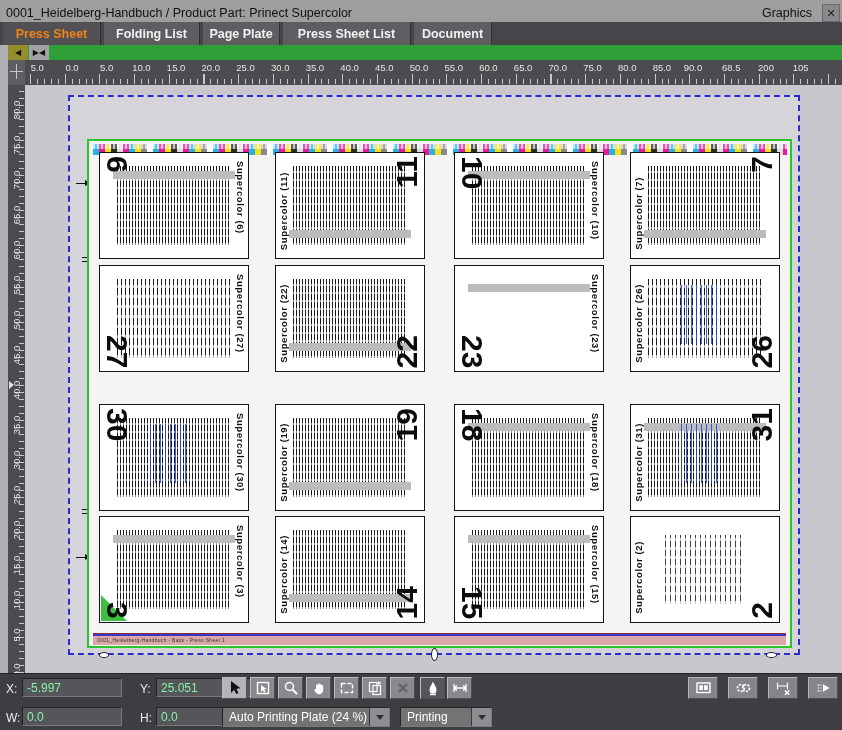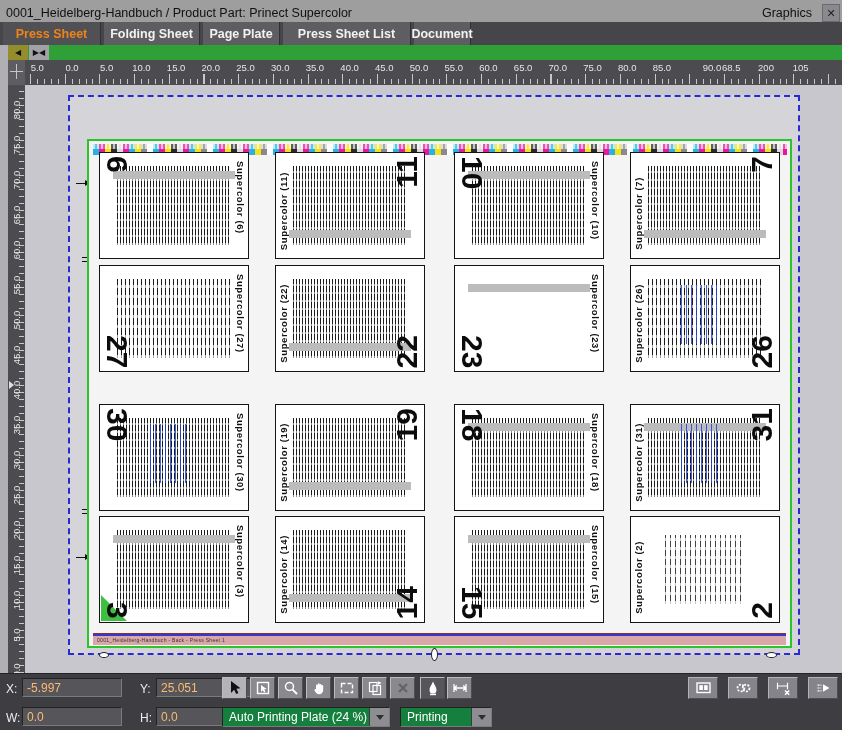--- a/index.html
+++ b/index.html
@@ -15,21 +15,21 @@
   .titlebar .context{font-size:12.5px;color:#111;margin-right:10px;}
   .close-btn{width:18px;height:18px;margin-right:2px;background:#8a8a8e;border:1px solid #6a6a6e;
     color:#222;font-size:11px;line-height:16px;text-align:center;cursor:default;}
 
   
   .tabbar{position:absolute;left:0;top:22px;width:842px;height:23px;background:#46464a;
     display:flex;align-items:stretch;padding-left:3px;gap:3px;}
   .tab{height:23px;display:flex;align-items:center;justify-content:center;
     background:#5e5e62;color:#f2f2f2;font-size:12.5px;font-weight:bold;border-right:1px solid #303034;}
   .tab.active{background:#515155;color:#ef8318;}
-  .tab.w0{width:98px;}.tab.w1{width:96px;}.tab.w2{width:77px;}.tab.w3{width:128px;}.tab.w4{width:57px;}
+  .tab.w0{width:98px;}.tab.w1{width:96px;}.tab.w2{width:77px;}.tab.w3{width:128px;}.tab.w4{width:78px;}
 
   
   .greenbar{position:absolute;left:8px;top:45px;width:834px;height:15px;background:#2f9f37;
     display:flex;align-items:center;}
   .nav-btn{height:15px;border:none;padding:0 3px;font-size:8px;line-height:15px;color:#111;cursor:default;}
   .nav-btn.olive{background:#938d2b;width:20px;}
   .nav-btn.grayb{background:#a2a2a6;width:20px;margin-left:1px;}
   .nav-text{color:#fff;font-size:12.5px;margin-left:8px;white-space:nowrap;}
 
   
@@ -112,34 +112,34 @@
      border-top:3px solid transparent;border-bottom:3px solid transparent;}
   .lay-arrow.r::after{right:-5px;border-left:5px solid #111;}
   .lay-arrow.l::after{left:-5px;border-right:5px solid #111;}
   .eqmark{position:absolute;width:7px;height:5px;
      border-top:1px solid #111;border-bottom:1px solid #111;}
   .foldline{position:absolute;width:1px;background:#111;}
 
   
   .statusbar{position:absolute;left:0;top:673px;width:842px;height:57px;background:#3e3e42;border-top:1px solid #242428;}
   .sb-label{position:absolute;color:#ececec;font-size:12px;}
-  .sb-field{position:absolute;height:19px;background:#56565a;color:#fdba74;font-size:12px;
+  .sb-field{position:absolute;height:19px;background:#56565a;color:#86efac;font-size:12px;
      font-family:"Liberation Sans",sans-serif;padding:0 4px;
      border-top:1px solid #222;border-left:1px solid #222;border-bottom:1px solid #7a7a7e;border-right:1px solid #7a7a7e;}
   .tool{position:absolute;top:3px;width:25px;height:22px;background:#8a8a8e;display:flex;
      align-items:center;justify-content:center;padding:0;cursor:default;
      border:1px solid;border-color:#bcbcc0 #4e4e52 #4e4e52 #bcbcc0;}
   .tool.active{background:#b4b4b8;}
   .tool.dark{background:#55555a;}
   .tool svg{width:16px;height:16px;display:block;}
   .rbtn{position:absolute;top:3px;width:30px;height:22px;background:#84848a;display:flex;
      align-items:center;justify-content:center;padding:0;cursor:default;
      border:1px solid;border-color:#b4b4b8 #4e4e52 #4e4e52 #b4b4b8;}
   .rbtn svg{width:17px;height:16px;display:block;}
-  .dropdown{position:absolute;height:20px;background:#15803d;display:flex;align-items:center;
+  .dropdown{position:absolute;height:20px;background:#737373;display:flex;align-items:center;
      border-top:1px solid #222;border-left:1px solid #222;border-bottom:1px solid #7a7a7e;border-right:1px solid #7a7a7e;}
   .dropdown .dd-text{flex:1;color:#fff;font-size:12px;padding-left:6px;white-space:nowrap;overflow:hidden;}
   .dd-arrow{width:20px;height:18px;background:#8e8e92;display:flex;align-items:center;justify-content:center;
      border-left:1px solid #3a3a3e;}
   .dd-arrow::after{content:"";width:0;height:0;border-left:4px solid transparent;
      border-right:4px solid transparent;border-top:5px solid #2e2e32;}
 </style>
 </head>
 <body>
 
@@ -147,21 +147,21 @@
 
   <div class="titlebar">
     <span class="title">0001_Heidelberg-Handbuch / Product Part: Prinect Supercolor</span>
     <span class="spacer"></span>
     <span class="context">Graphics</span>
     <div class="close-btn">✕</div>
   </div>
 
   <div class="tabbar">
     <div class="tab active w0">Press Sheet</div>
-    <div class="tab w1">Folding Sheet</div>
+    <div class="tab w1">Folding List</div>
     <div class="tab w2">Page Plate</div>
     <div class="tab w3">Press Sheet List</div>
     <div class="tab w4">Document</div>
   </div>
 
   <div class="greenbar">
     <button class="nav-btn olive">◀</button>
     <button class="nav-btn grayb">▶◀</button>
   </div>
 
@@ -183,21 +183,21 @@
       <span class="hlab" style="left: 324.6px;">40.0</span>
       <span class="hlab" style="left: 359.3px;">45.0</span>
       <span class="hlab" style="left: 394px;">50.0</span>
       <span class="hlab" style="left: 428.7px;">55.0</span>
       <span class="hlab" style="left: 463.4px;">60.0</span>
       <span class="hlab" style="left: 498.1px;">65.0</span>
       <span class="hlab" style="left: 532.8px;">70.0</span>
       <span class="hlab" style="left: 567.5px;">75.0</span>
       <span class="hlab" style="left: 602.2px;">80.0</span>
       <span class="hlab" style="left: 636.9px;">85.0</span>
-      <span class="hlab" style="left: 687px;">90.0</span>
+      <span class="hlab" style="left: 668px;">90.0</span>
       <span class="hlab" style="left: 706.3px;">68.5</span>
       <span class="hlab" style="left: 741px;">200</span>
       <span class="hlab" style="left: 775.7px;">105</span>
     </div>
   <div class="vruler" id="vruler">
     <div class="ticks-minor"></div>
     <div class="ticks-major"></div>
   <span class="vlab" style="top: 25px;">80.0</span>
       <span class="vlab" style="top: 60px;">75.0</span>
       <span class="vlab" style="top: 95px;">70.0</span>

